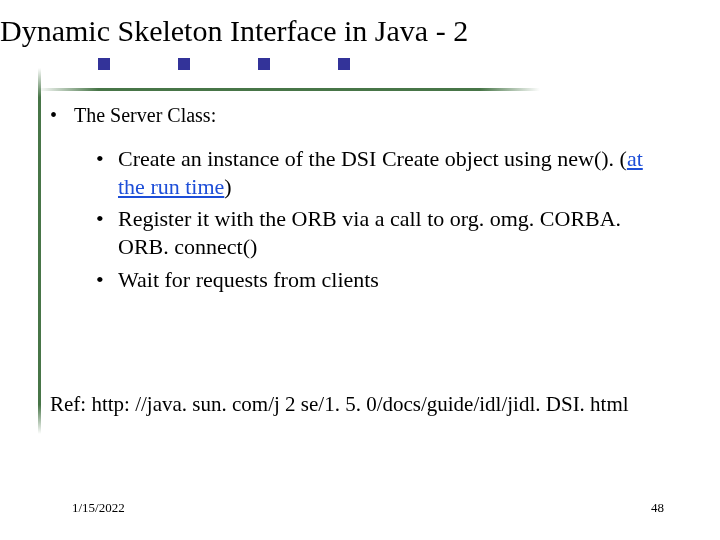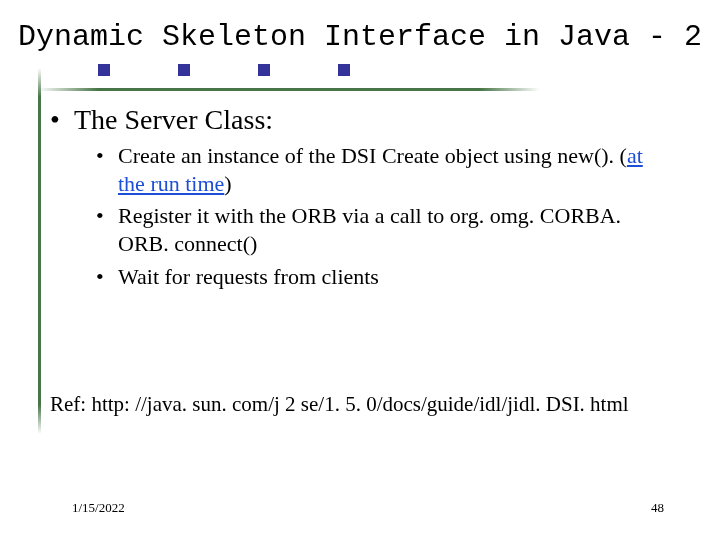--- a/index.html
+++ b/index.html
@@ -12,24 +12,23 @@
     position: relative;
     padding: 0;
   }
   .slide {
     width: 100%;
     height: 100%;
     position: relative;
   }
   .title {
     font-size: 30px;
-    text-align: center;
-    padding-top: 20px;
+    text-align: left;
+    padding-top: 14px;
     padding-bottom: 8px;
-    font-family: Liberation Mono, monospace;
   }
   .dots-row {
     position: relative;
     height: 18px;
     margin-left: 50px;
   }
   .dot {
     position: absolute;
     width: 12px;
     height: 12px;
@@ -60,22 +59,22 @@
       rgba(51,102,51,0.9) 92%,
       rgba(51,102,51,0) 100%);
   }
   .content {
     position: absolute;
     left: 50px;
     top: 104px;
     width: 618px;
   }
   .bullet-l1 {
-    font-size: 28px;
-    margin-bottom: 6px;
+    font-size: 20px;
+    margin-bottom: 18px;
   }
   .bullet-l1 .marker {
     display: inline-block;
     width: 24px;
   }
   .sublist {
     margin-left: 46px;
   }
   .bullet-l2 {
     font-size: 22px;

